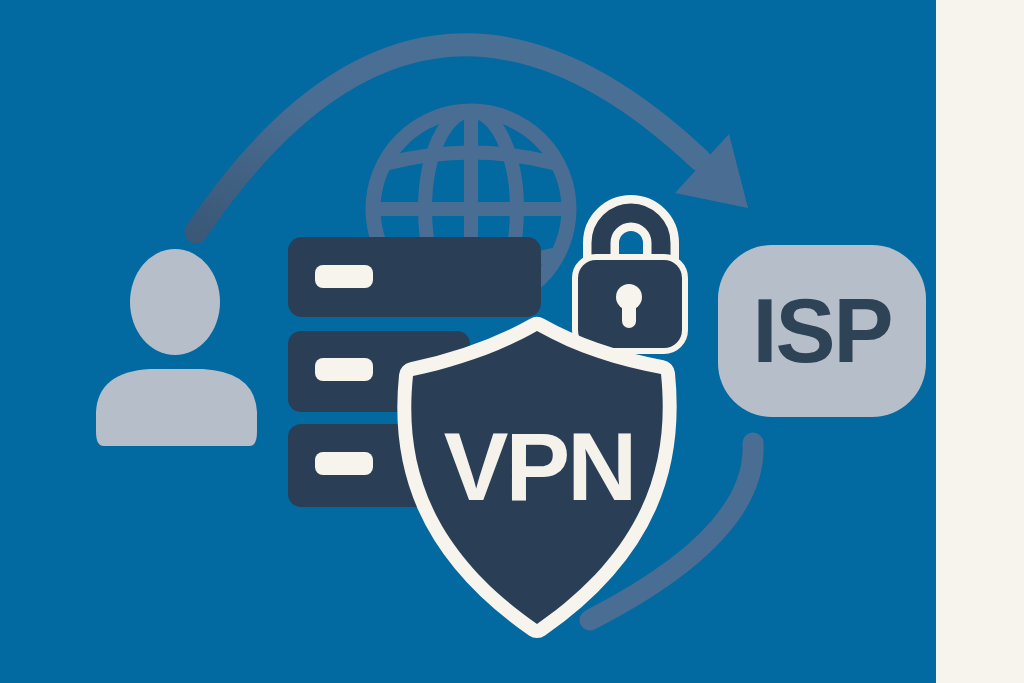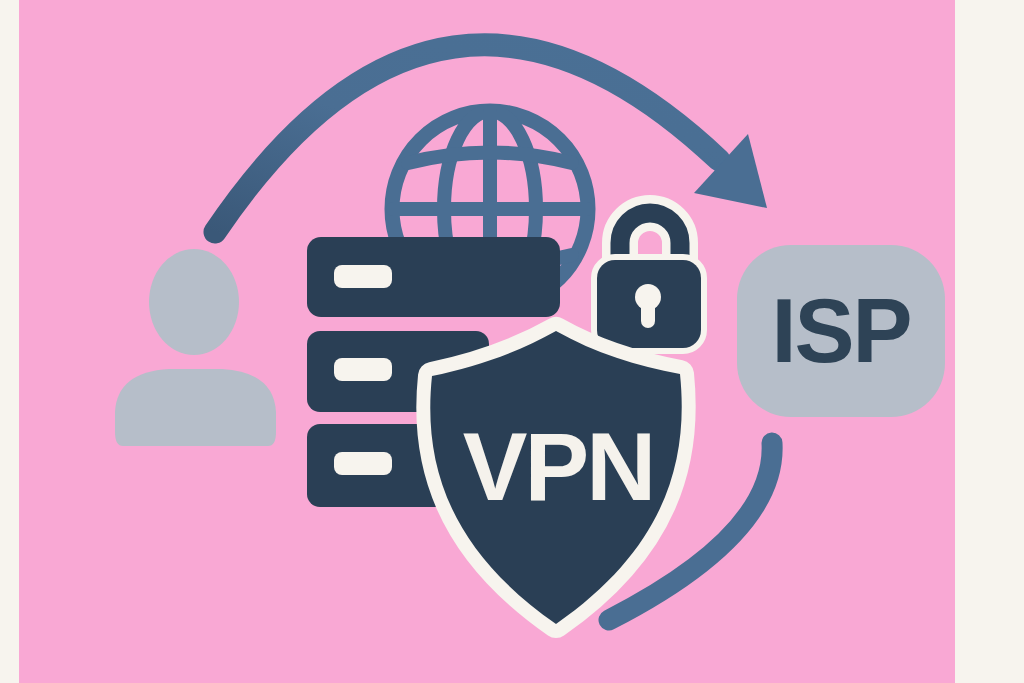--- a/index.html
+++ b/index.html
@@ -1,23 +1,22 @@
 <!DOCTYPE html>
 <html><head>
 <meta charset="utf-8">
 <style>
   html, body { margin: 0; padding: 0; background: #f7f4ee; }
   .stage {
     position: relative;
     width: 936px;
     height: 683px;
-    background: #f9a8d4;
+    background: #0369a1;
     overflow: hidden;
     font-family: "Liberation Sans", "DejaVu Sans", sans-serif;
-    margin-left: 19px;
   }
   svg { display: block; }
   .navy-fill   { fill: #2a3f55; }
   .blue-stroke { stroke: #4a6e93; fill: none; }
   .blue-fill   { fill: #4a6e93; }
   .gray-fill   { fill: #b6bec9; }
   .bg-fill     { fill: #f7f4ee; }
   .bg-stroke   { stroke: #f7f4ee; fill: none; }
   .shield-path {
     fill: #2a3f55;

